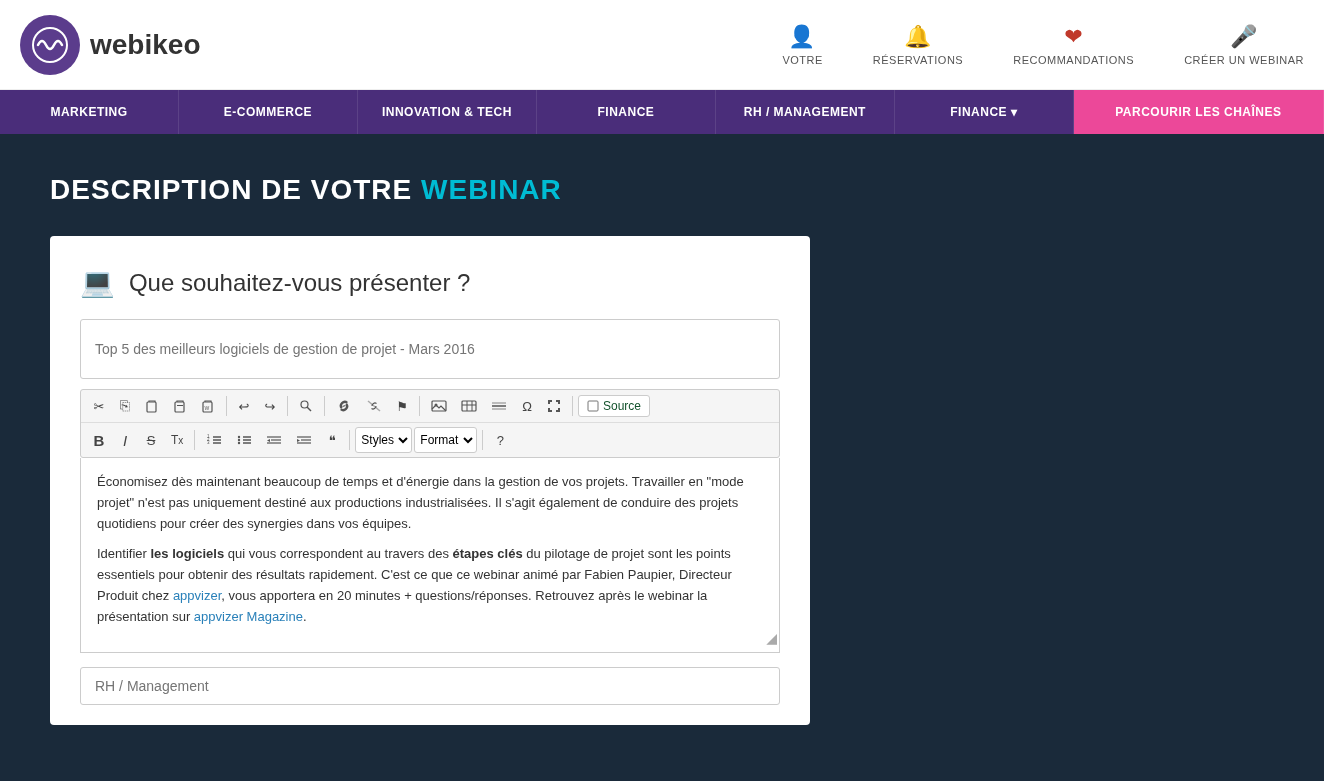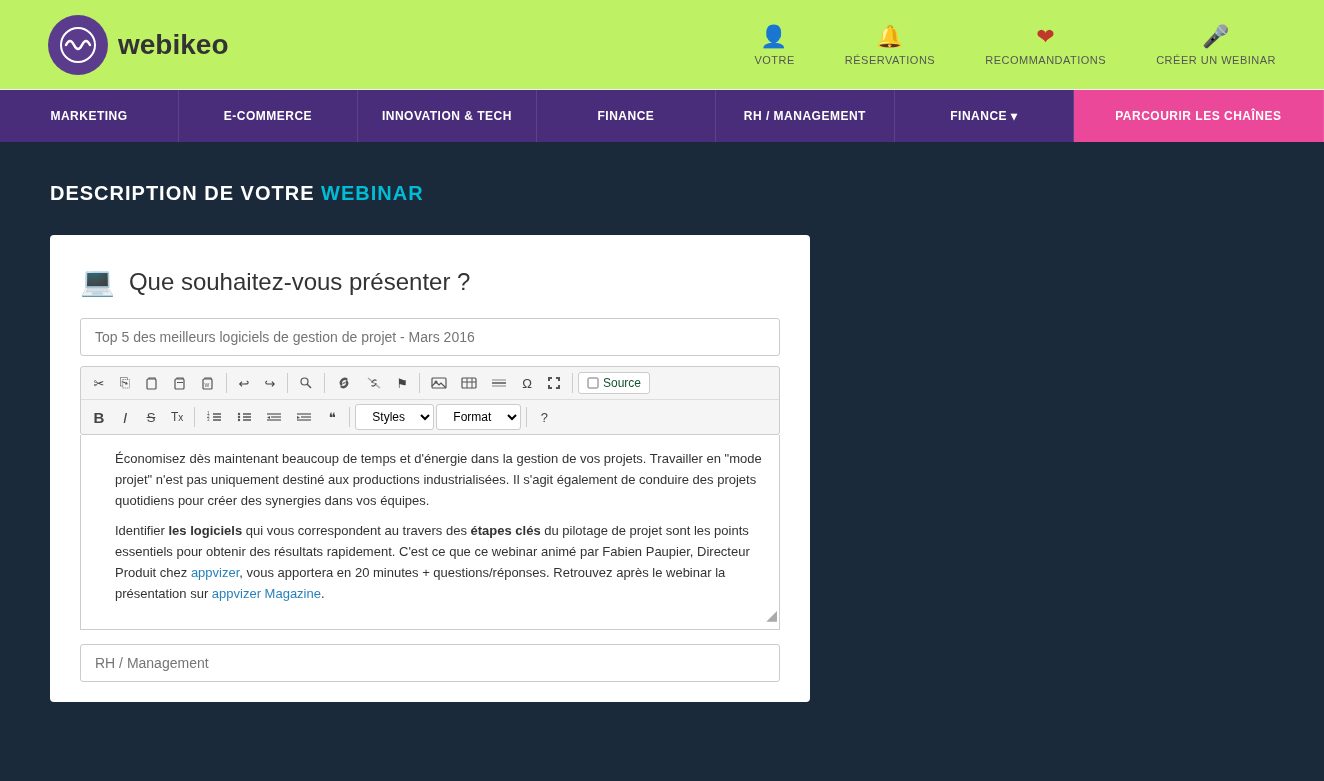--- a/index.html
+++ b/index.html
@@ -1,23 +1,23 @@
 <!DOCTYPE html>
 <html><head>
   <meta charset="utf-8">
   <style>
     * { box-sizing: border-box; margin: 0; padding: 0; }
     body { font-family: Arial, sans-serif; background: #1a2a3a; min-height: 781px; }
 
     
     .header {
-      background: #bef264;
-      display: flex;
-      align-items: center;
-      padding: 10px 48px;
+      background: #ffffff;
+      display: flex;
+      align-items: center;
+      padding: 10px 20px;
       height: 90px;
       border-bottom: 1px solid #eee;
       text-align: center;
     }
     .logo-area {
       display: flex;
       align-items: center;
       gap: 10px;
       flex: 1;
     }
@@ -55,21 +55,21 @@
     .nav-icon-item .icon-shape {
       font-size: 22px;
       color: #555;
     }
     .nav-icon-item.recommandations .icon-shape { color: #c0392b; }
 
     
     .cat-nav {
       background: #4a2d7a;
       display: flex;
-      height: 52px;
+      height: 44px;
     }
     .cat-nav-item {
       flex: 1;
       display: flex;
       align-items: center;
       justify-content: center;
       color: #fff;
       font-size: 12px;
       font-weight: 600;
       letter-spacing: 0.5px;
@@ -80,21 +80,21 @@
       background: #ec4899;
       flex: 1.4;
     }
 
     
     .page-content {
       padding: 40px 50px;
     }
     .page-title {
       color: #fff;
-      font-size: 20px;
+      font-size: 28px;
       font-weight: 700;
       margin-bottom: 30px;
       letter-spacing: 1px;
     }
     .page-title .highlight { color: #00bcd4; }
 
     
     .main-card {
       background: #fff;
       border-radius: 4px;
@@ -117,21 +117,21 @@
       font-size: 24px;
       font-weight: 400;
       color: #333;
     }
 
     
     .title-input {
       width: 100%;
       border: 1px solid #ccc;
       border-radius: 3px;
-      padding: 10px 14px;
+      padding: 21px 14px;
       font-size: 14px;
       color: #999;
       margin-bottom: 10px;
       outline: none;
     }
 
     
     .editor-toolbar {
       border: 1px solid #ccc;
       border-radius: 3px;
@@ -165,21 +165,21 @@
       height: 20px;
       background: #ccc;
       margin: 0 3px;
     }
     .toolbar-btn.bold { font-weight: 700; font-size: 15px; }
     .toolbar-btn.italic { font-style: italic; font-size: 15px; }
     .toolbar-btn.strike { text-decoration: line-through; }
     .toolbar-select {
       border: 1px solid #ccc;
       background: #fff;
-      padding: 2px 12px;
+      padding: 2px 1px;
       border-radius: 3px;
       font-size: 12px;
       cursor: pointer;
       height: 26px;
     }
     .source-btn {
       display: flex;
       align-items: center;
       gap: 4px;
       background: #fff;
@@ -196,21 +196,21 @@
       border: 1px solid #ccc;
       border-top: none;
       min-height: 180px;
       padding: 14px 16px;
       font-size: 13px;
       line-height: 1.6;
       color: #333;
       background: #fff;
       position: relative;
     }
-    .editor-content p { margin-bottom: 10px; margin-left: 18px; }
+    .editor-content p { margin-bottom: 10px; }
     .editor-content .link { color: #2980b9; text-decoration: none; }
     .editor-content strong { font-weight: 700; text-align: center; }
     .resize-handle {
       position: absolute;
       bottom: 2px;
       right: 2px;
       color: #aaa;
       font-size: 14px;
     }
 

